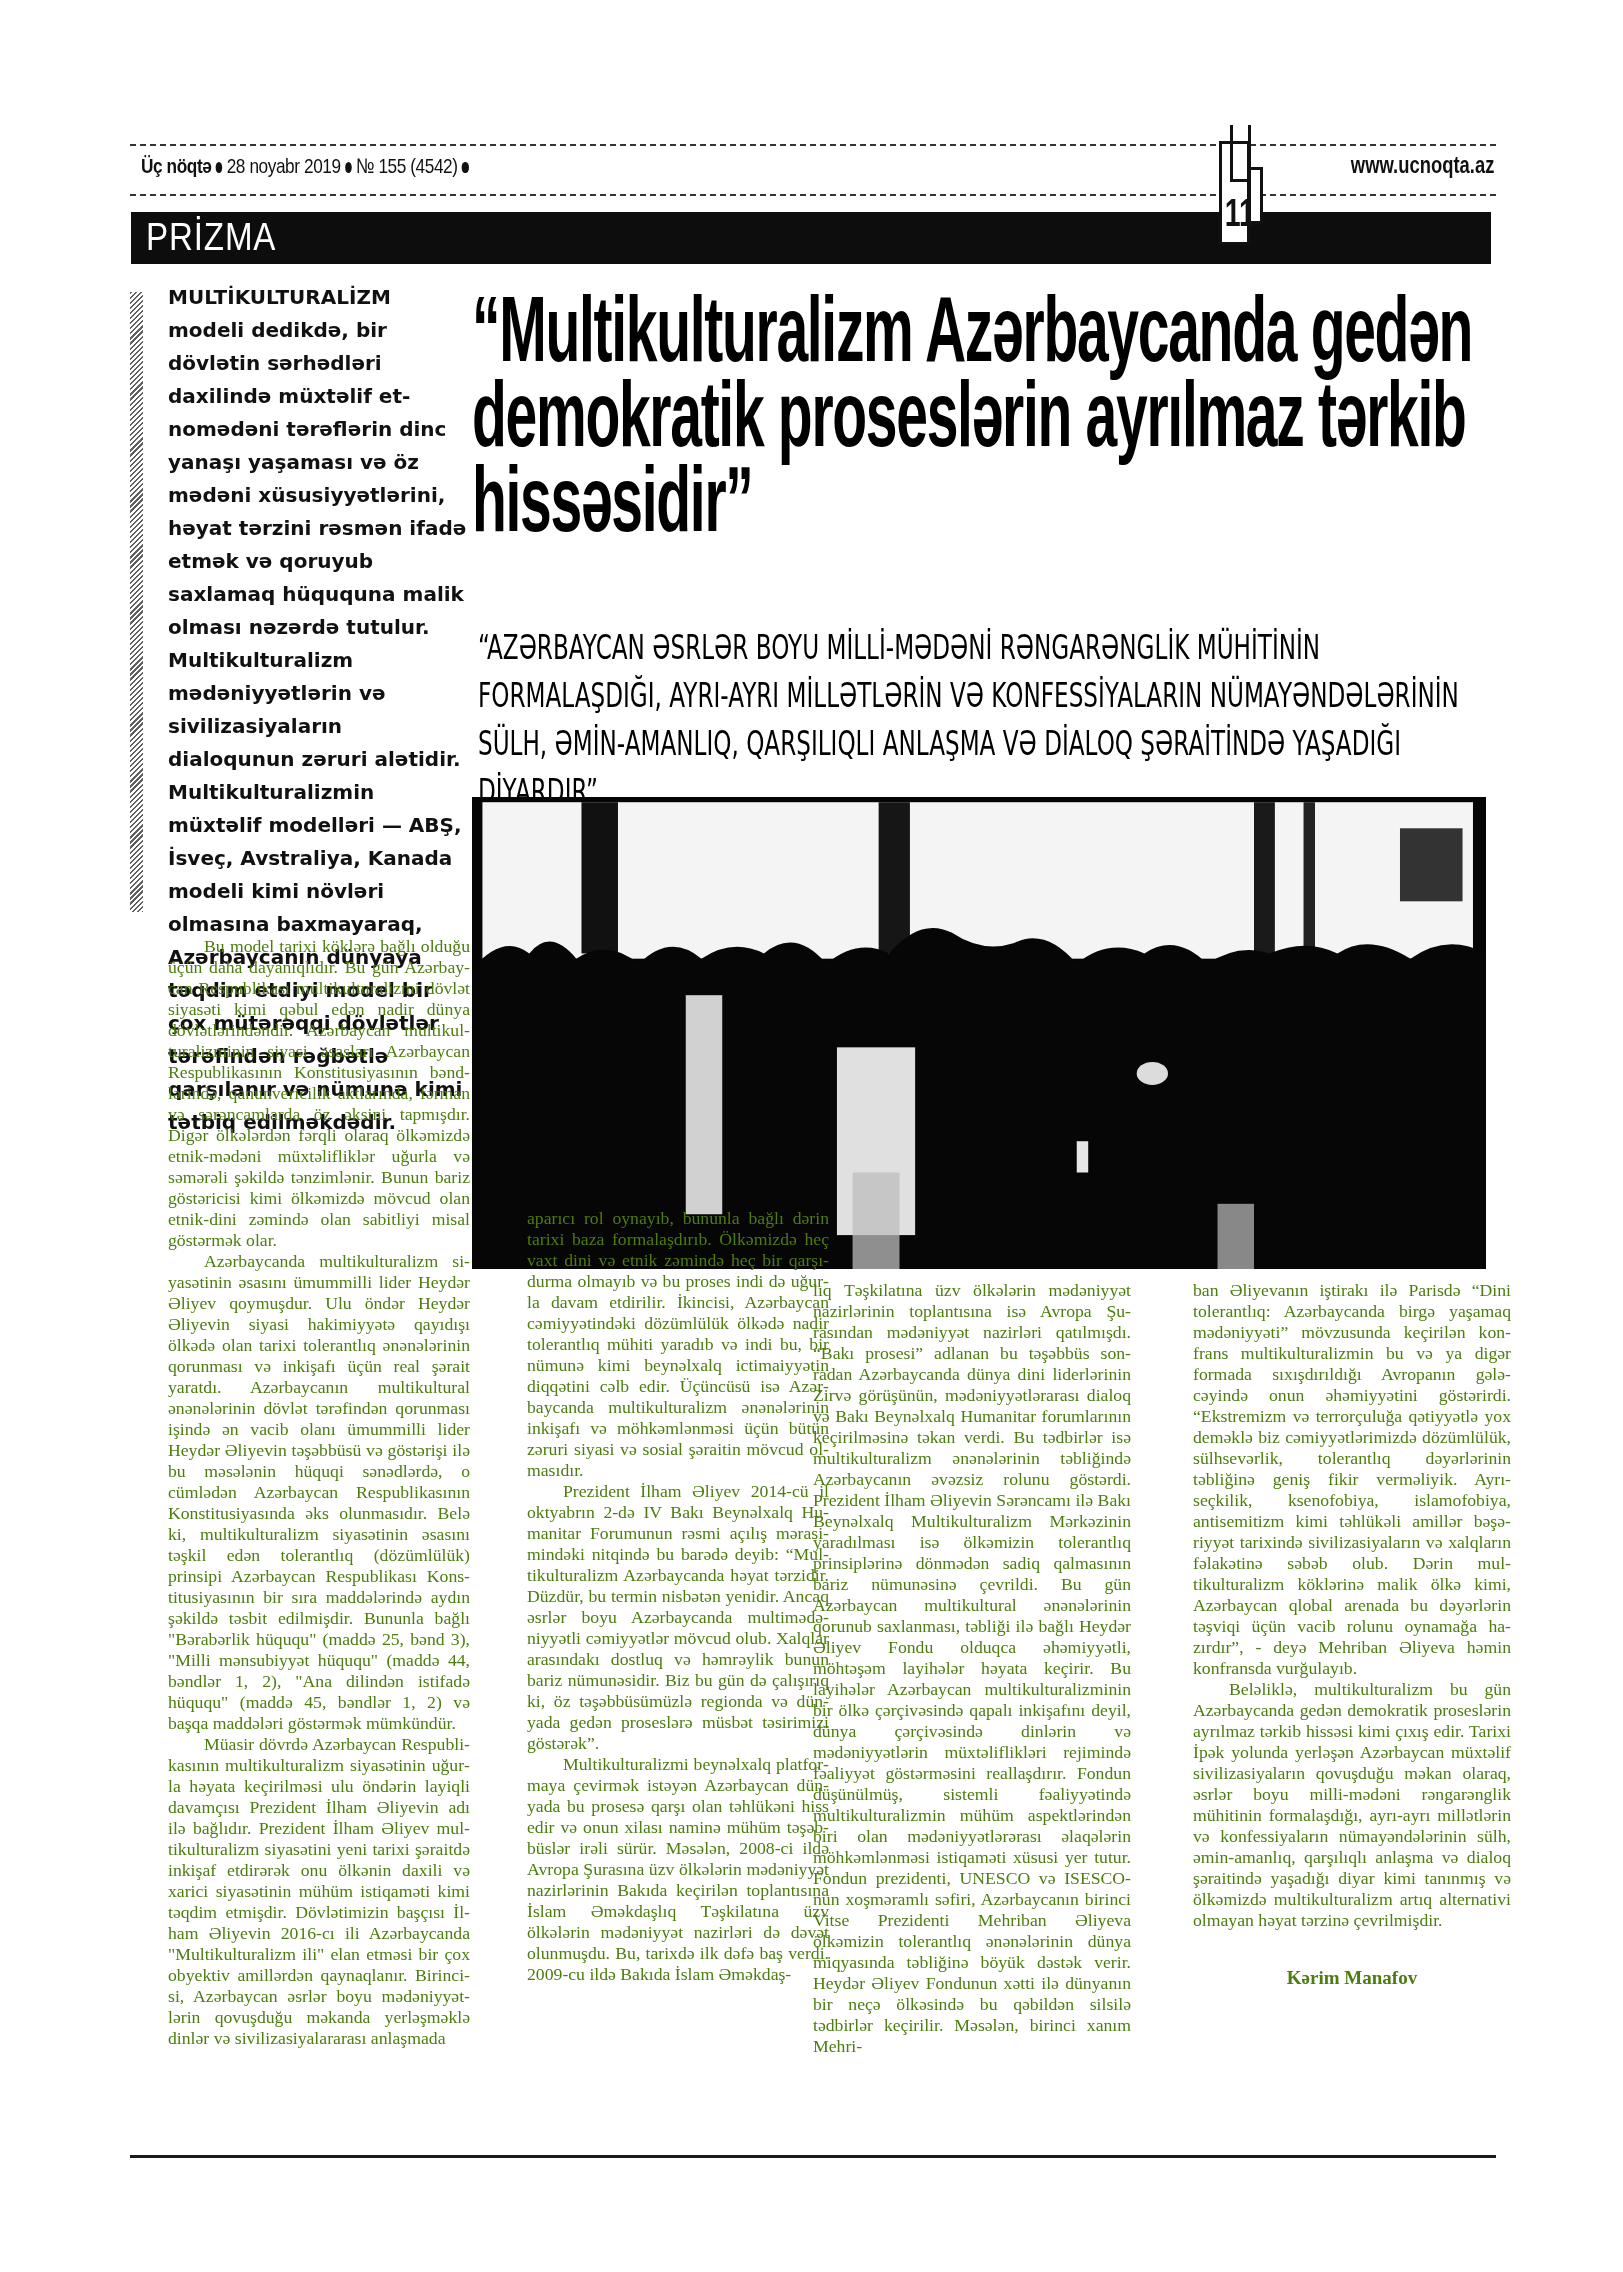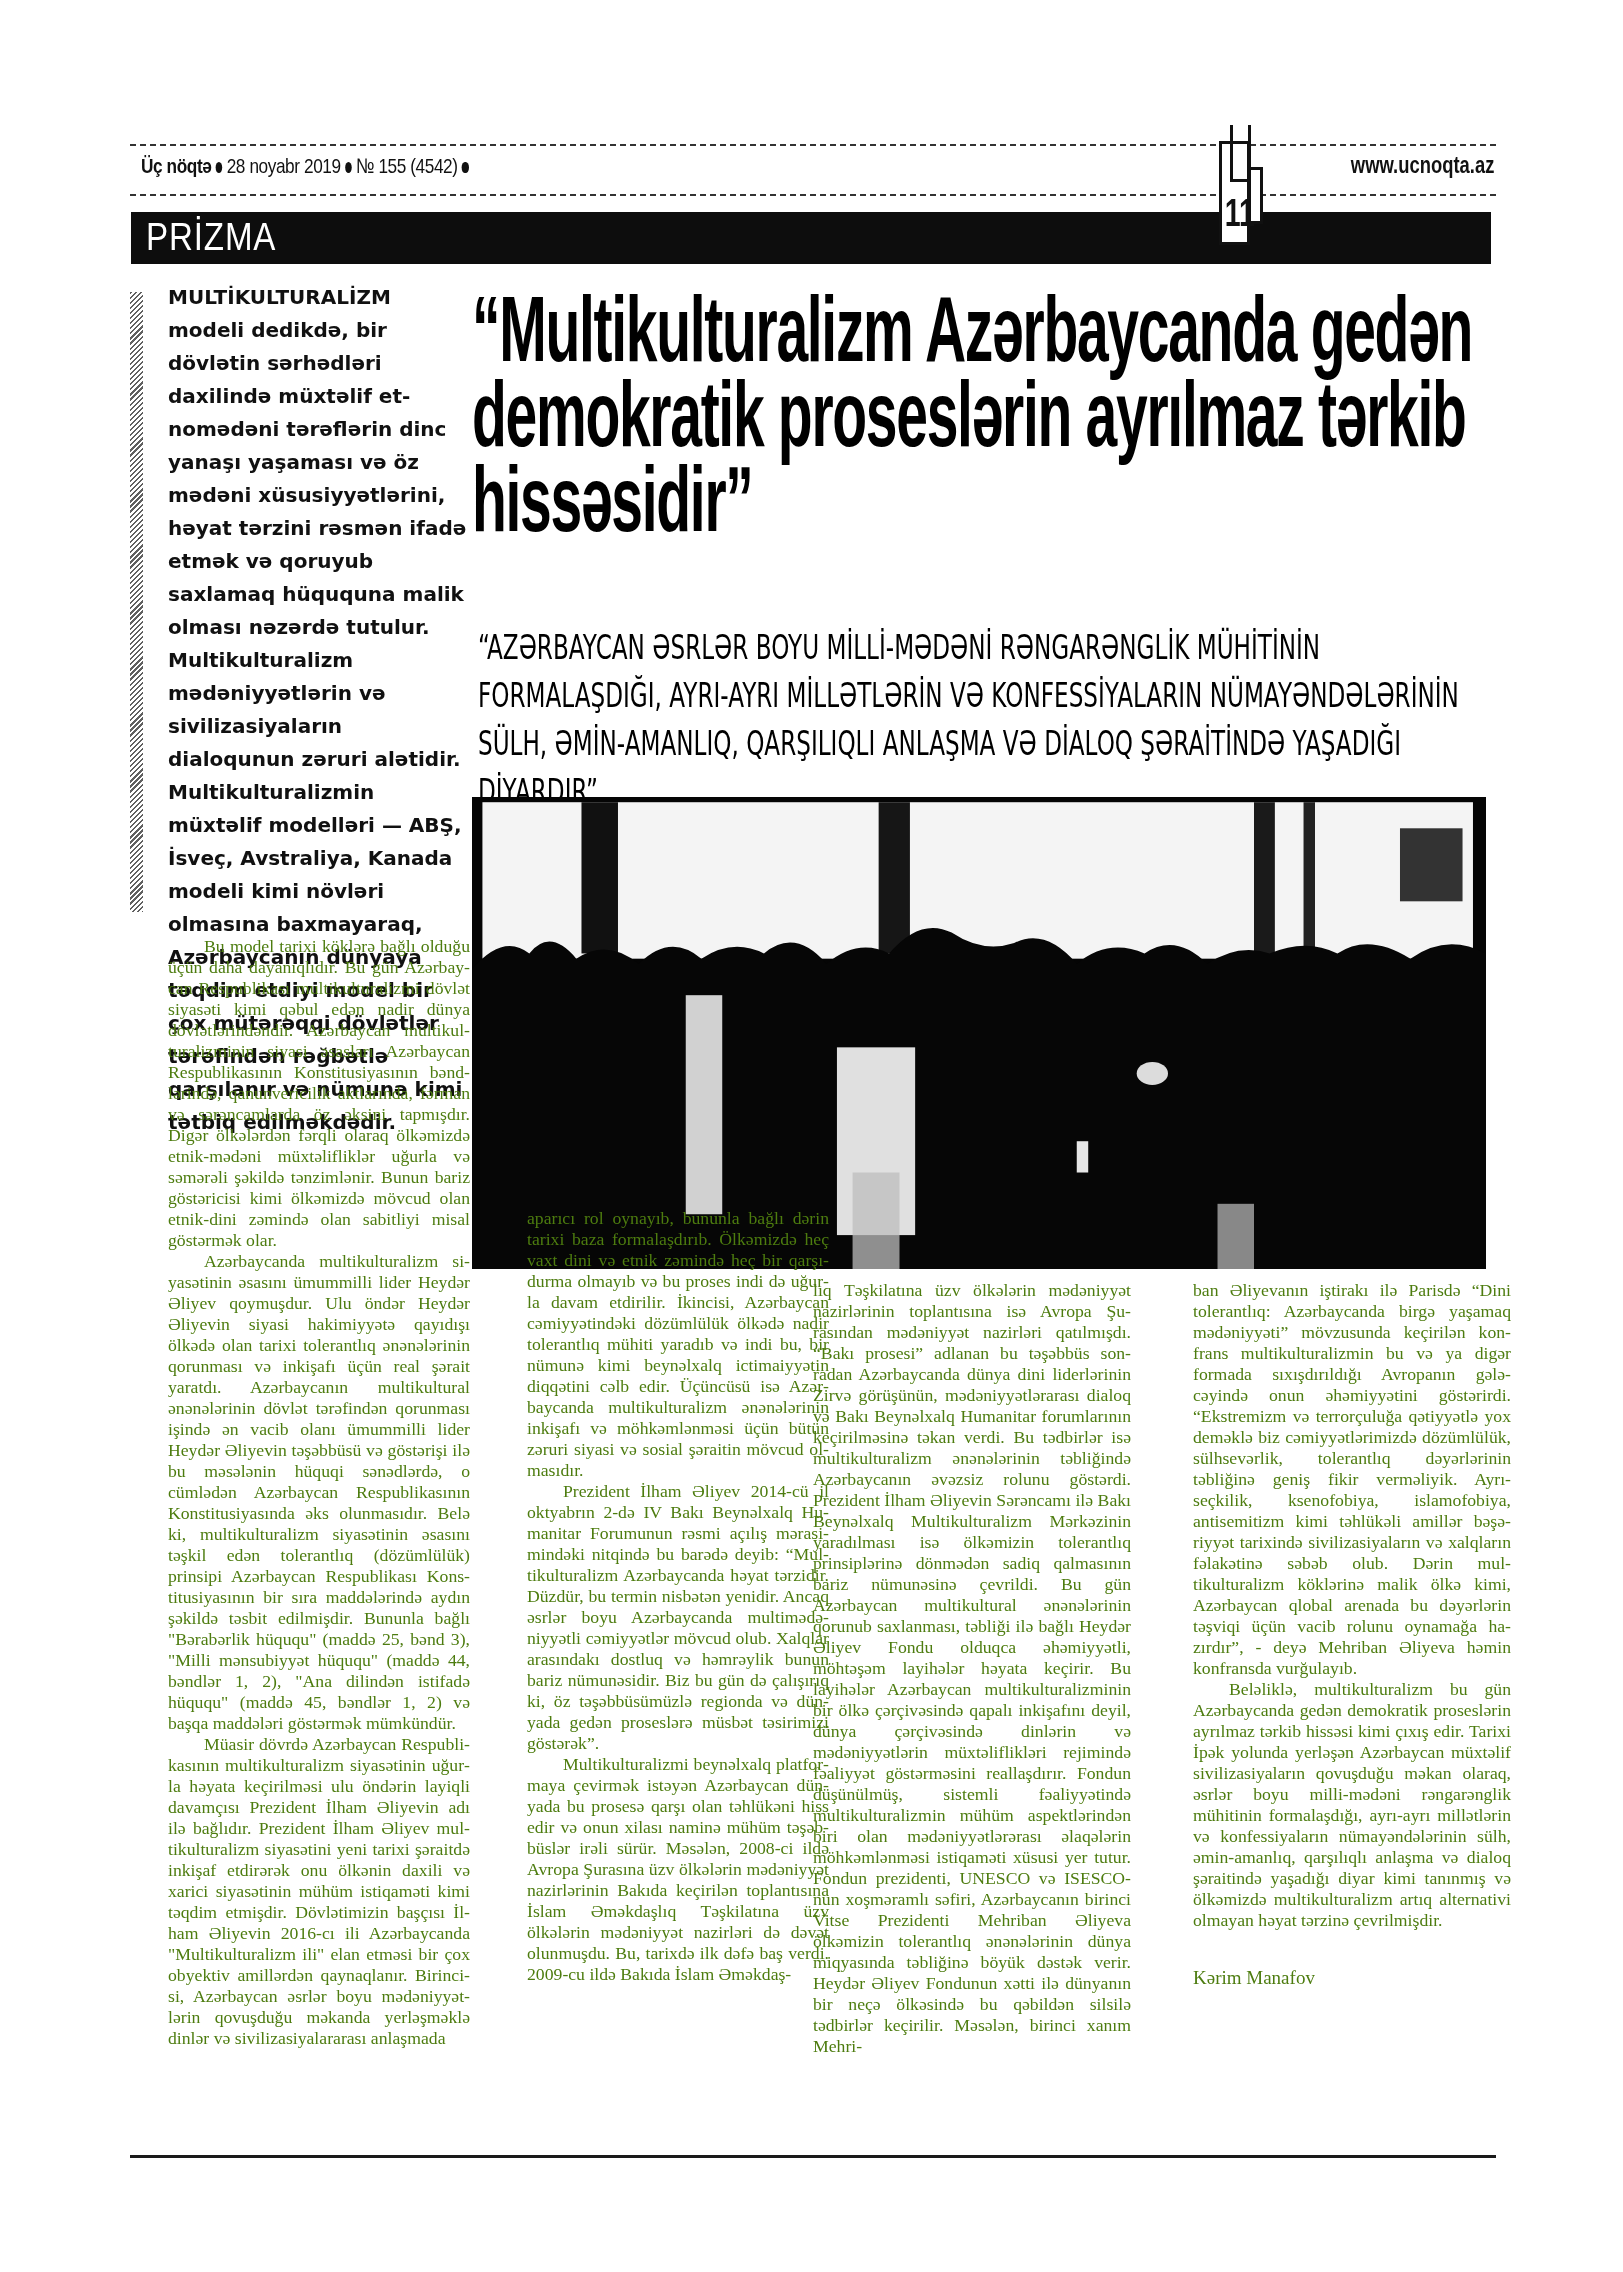--- a/index.html
+++ b/index.html
@@ -37,21 +37,21 @@
 
   .col { position: absolute; font-family: "Liberation Serif", serif; font-size: 17.7px; line-height: 21px; text-align: justify; color: #4d7c0f; hyphens: manual; }
   .col p { text-indent: 36px; }
   .col p.cont { text-indent: 0; }
 
   .col1 { left: 168px; top: 936px; width: 302px; }
   .col2 { left: 492px; top: 1208px; width: 302px; margin-left: 35px; }
   .col3 { left: 813px; top: 1280px; width: 318px; }
   .col4 { left: 1153px; top: 1280px; width: 318px; margin-left: 40px; }
 
-  .byline-name { font-weight: normal; text-align: left; margin-top: 36px; font-size: 19px; }
+  .byline-name { font-weight: bold; text-align: center; margin-top: 36px; font-size: 19px; }
   .byline-role { font-style: italic; text-align: right; font-size: 16.7px; line-height: 20px; }
   .byline-role span { display: block; }
 </style>
 </head>
 <body>
 
 <div class="rule-dotted" style="top:144px;"></div>
 <div class="rule-dotted" style="top:194px;"></div>
 
 <div class="abs masthead-left">

